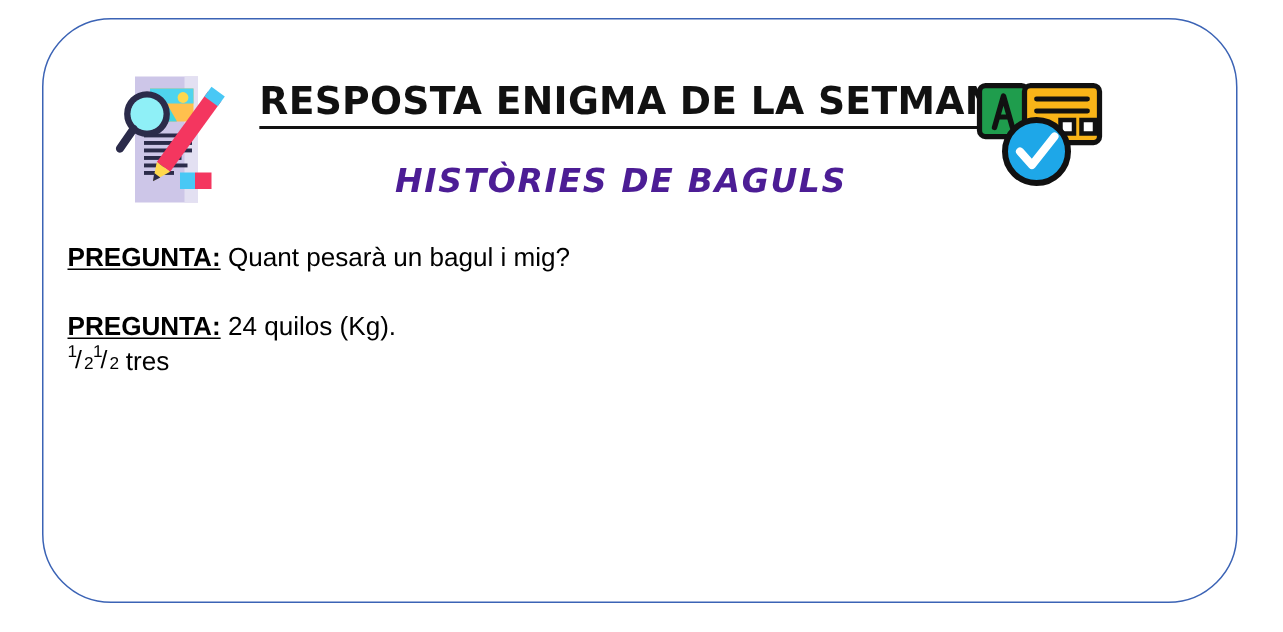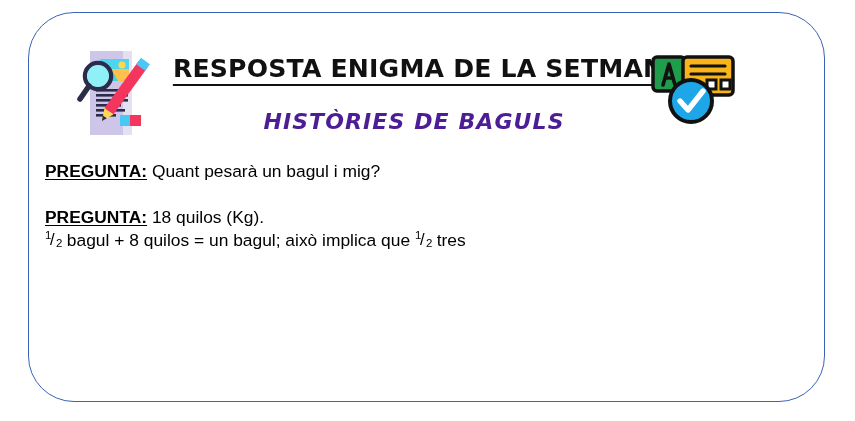--- a/index.html
+++ b/index.html
@@ -191,22 +191,22 @@
 
   <div id="body-text">
 
     <div>
       <span class="lead">PREGUNTA:</span><span> Quant pesarà un bagul i mig?</span>
     </div>
 
     <div class="gap"></div>
 
     <div>
-      <span class="lead">PREGUNTA:</span><span> 18 quilos (Kg).</span>
+      <span class="lead">PREGUNTA:</span><span> 24 quilos (Kg).</span>
     </div>
 
 
-    <div><span class="frac"><span class="num">1</span><span class="sl">/</span><span class="den">2</span></span><span> bagul + 8 quilos = un bagul; això implica que </span><span class="frac"><span class="num">1</span><span class="sl">/</span><span class="den">2</span></span><span> tres</span></div>
+    <div><span class="frac"><span class="num">1</span><span class="sl">/</span><span class="den">2</span></span><span class="frac"><span class="num">1</span><span class="sl">/</span><span class="den">2</span></span><span> tres</span></div>
 
 
 
   </div>
 </div>
 
 </body></html>

